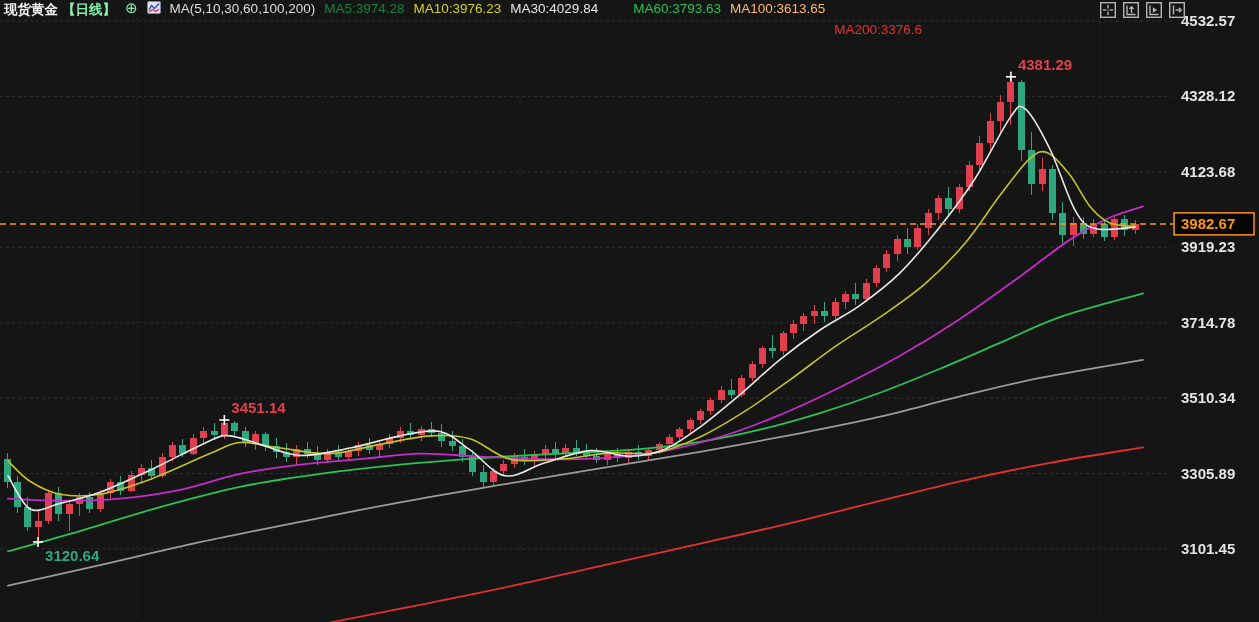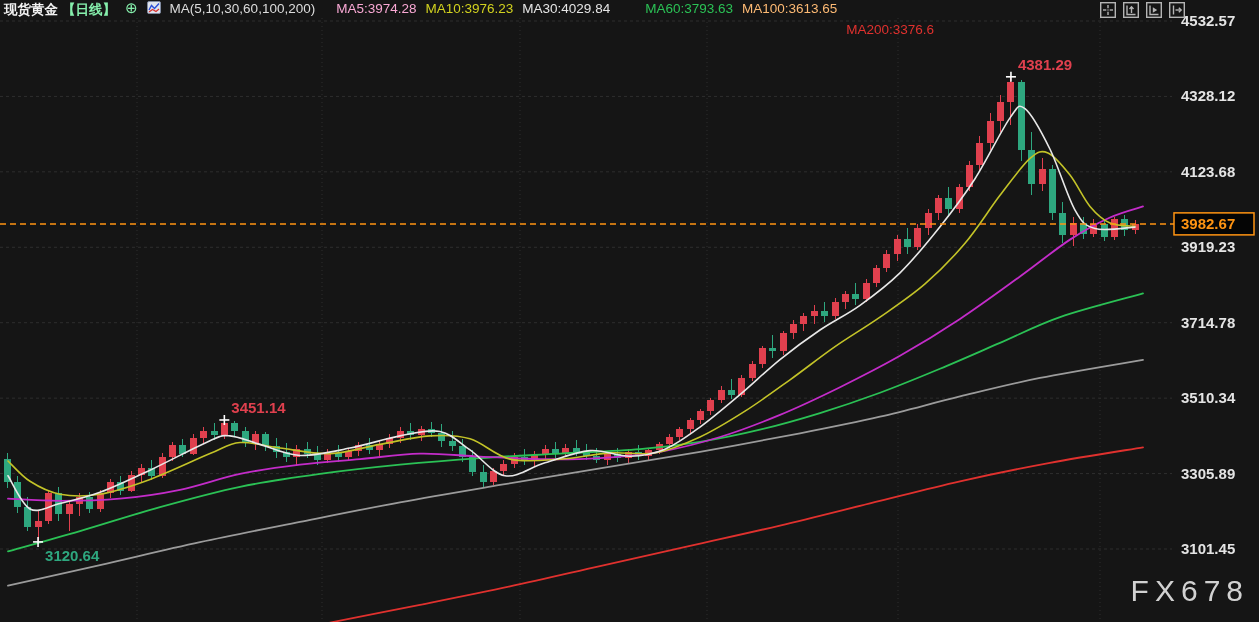--- a/index.html
+++ b/index.html
@@ -7,21 +7,21 @@
   .screen{position:relative;width:1259px;height:622px;background:#151515;overflow:hidden;
           font-family:"Liberation Sans",sans-serif;}
   .chart-svg{position:absolute;left:0;top:0;}
   .header{position:absolute;left:4px;top:1px;height:20px;display:flex;align-items:flex-start;
           gap:9px;font-size:13.5px;color:#dcdcdc;z-index:5;white-space:nowrap;}
   .sym{font-weight:bold;color:#f2f2f2;}
   .c-orange{color:#86efac;font-weight:bold;}
   .plus{font-size:15px;line-height:14px;font-weight:normal;cursor:pointer;}
   .mini{display:inline-flex;align-items:center;}
   .ma-set{color:#dcdcdc;}
-  .c-ma5{color:#f9a8d4;margin-left:12px;}
+  .c-ma5{color:#15803d;}
   .c-ma10{color:#d2d21f;}
   .c-ma30{color:#e5e5e5;}
   .c-ma60{color:#2bc155;margin-left:26px;}
   .c-ma100{color:#fdba74;}
   .c-ma200{color:#e0312e;margin-top:21px;}
   .toolbar{position:absolute;top:2px;right:74px;display:flex;gap:7px;z-index:6;}
   .tbtn{width:16px;height:16px;display:inline-flex;align-items:center;justify-content:center;cursor:pointer;}
   .watermark{position:absolute;right:10px;bottom:14px;font-size:30px;letter-spacing:6px;
              color:#dcdcdc;opacity:.95;z-index:4;}
 </style>
@@ -343,14 +343,13 @@
     <span class="tbtn">
       <svg width="16" height="16" viewBox="0 0 16 16" fill="none" stroke="#b5b5b5" stroke-width="1.4">
         <rect x="0.7" y="0.7" width="14.6" height="14.6"></rect>
         <line x1="4.5" y1="3.5" x2="4.5" y2="12.5"></line>
         <line x1="6.5" y1="8" x2="12" y2="8"></line>
         <polyline points="9.8,5.8 12.2,8 9.8,10.2"></polyline>
       </svg>
     </span>
   </div>
 
-  <div class="watermark">FX678</div>
 </div>
 
 </body></html>

